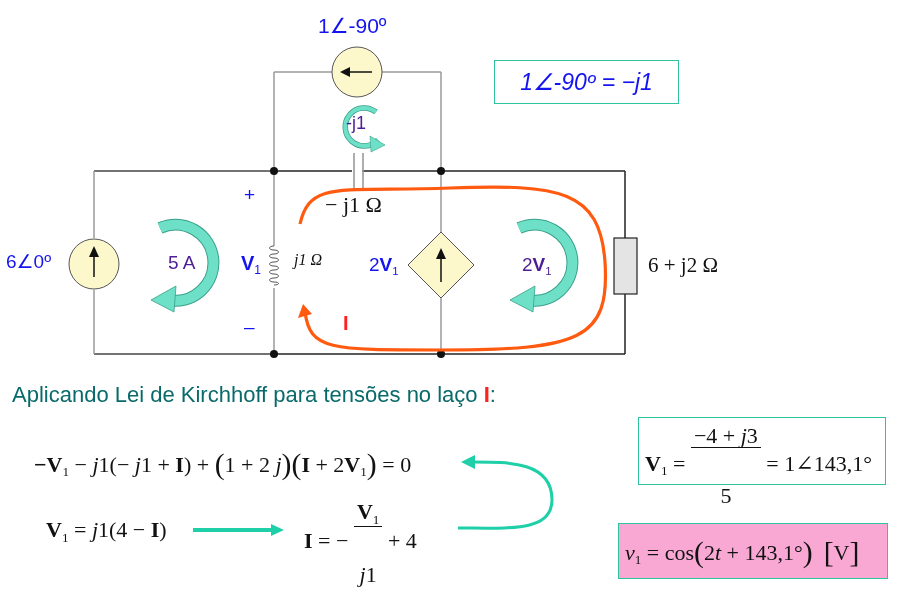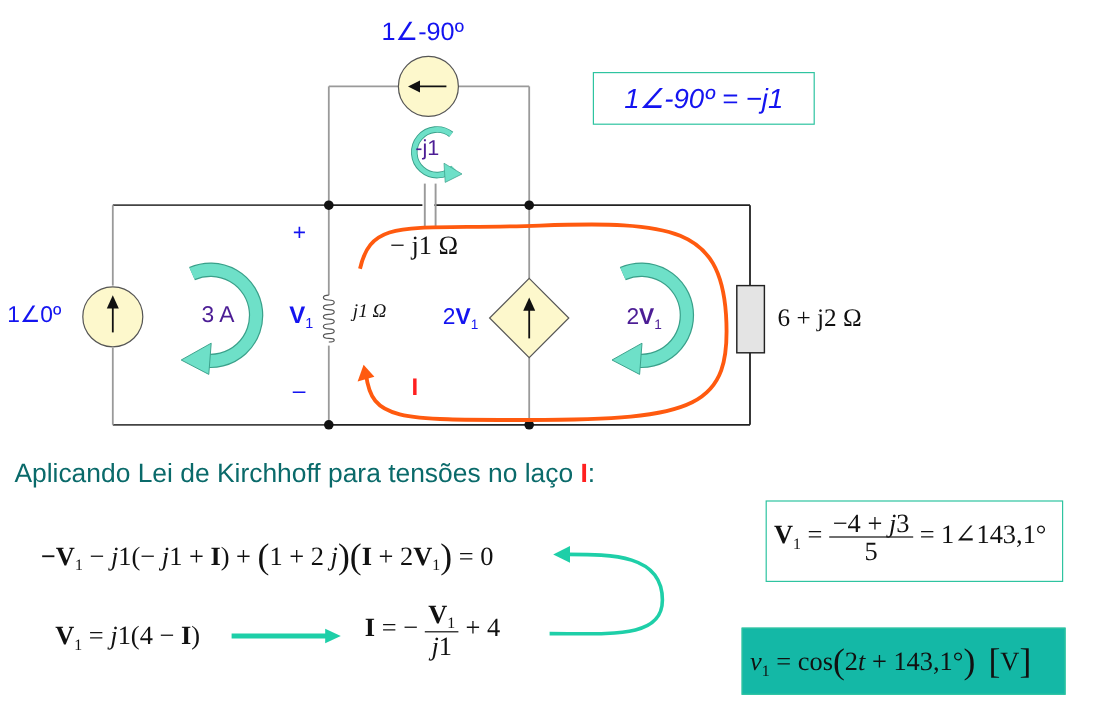--- a/index.html
+++ b/index.html
@@ -5,22 +5,22 @@
   html, body { margin: 0; padding: 0; background: #ffffff; }
   body { width: 911px; height: 595px; position: relative; overflow: hidden; font-family: "Liberation Sans", sans-serif; }
   .abs { position: absolute; }
   .blue { color: #1414f0; }
   .teal-text { color: #4c1d95; }
   .serif { font-family: "Liberation Serif", "DejaVu Serif", serif; color: #111; }
   .it { font-style: italic; }
   .bold { font-weight: bold; }
   sub.s { font-size: 0.6em; vertical-align: -0.35em; }
   .box { position: absolute; border: 1.5px solid #2ec4a0; background: #fff; }
-  .box.yellow { background: #14b8a6; }
-  .frac { display: inline-flex; flex-direction: column; align-items: center; vertical-align: middle; line-height: 1.05; }
+  .box.yellow { background: #f9a8d4; }
+  .frac { display: inline-flex; flex-direction: column; align-items: center; vertical-align: middle; line-height: 1.05; gap: 36px; }
   .frac .num { border-bottom: 1.5px solid #111; padding: 0 3px; }
   .frac .den { padding: 0 3px; }
   .paren { font-size: 1.35em; font-weight: normal; vertical-align: -0.08em; }
 </style>
 </head>
 <body>
 
 <svg class="abs" style="left:0;top:0" width="911" height="380">
   <defs>
     <marker id="tealHead" markerWidth="6" markerHeight="6" refX="3" refY="3" orient="auto" markerUnits="strokeWidth">
@@ -114,23 +114,23 @@
   <path d="M300,224 C310,180 340,192 450,188 C560,184 600,190 605,262 C610,340 580,350 440,350 C330,350 310,350 305,312" fill="none" stroke="#ff5a0f" stroke-width="3.2"></path>
   <path d="M303,304 L298,318 L312,314 z" fill="#ff5a0f"></path>
 </svg>
 
 <div class="abs blue" style="left:318px;top:14px;font-size:21px;">1∠-90º</div>
 
 <div class="box" style="left:494px;top:60px;width:183px;height:42px;font-style:italic;">
   <div class="blue" style="font-size:23px;text-align:center;line-height:42px;">1∠-90º = −j1</div>
 </div>
 
-<div class="abs blue" style="left:6px;top:250px;font-size:19px;">1∠0º</div>
+<div class="abs blue" style="left:6px;top:250px;font-size:19px;">6∠0º</div>
 
-<div class="abs teal-text" style="left:168px;top:252px;font-size:19px;">3 A</div>
+<div class="abs teal-text" style="left:168px;top:252px;font-size:19px;">5 A</div>
 
 <div class="abs teal-text" style="left:346px;top:113px;font-size:18px;">-j1</div>
 
 <div class="abs serif" style="left:325px;top:192px;font-size:22px;">− j1 Ω</div>
 
 <div class="abs blue" style="left:244px;top:184px;font-size:19px;">+</div>
 <div class="abs blue" style="left:244px;top:316px;font-size:19px;">–</div>
 
 <div class="abs blue bold" style="left:241px;top:252px;font-size:20px;">
   <span>V</span><sub class="s" style="font-weight:normal;">1</sub>

